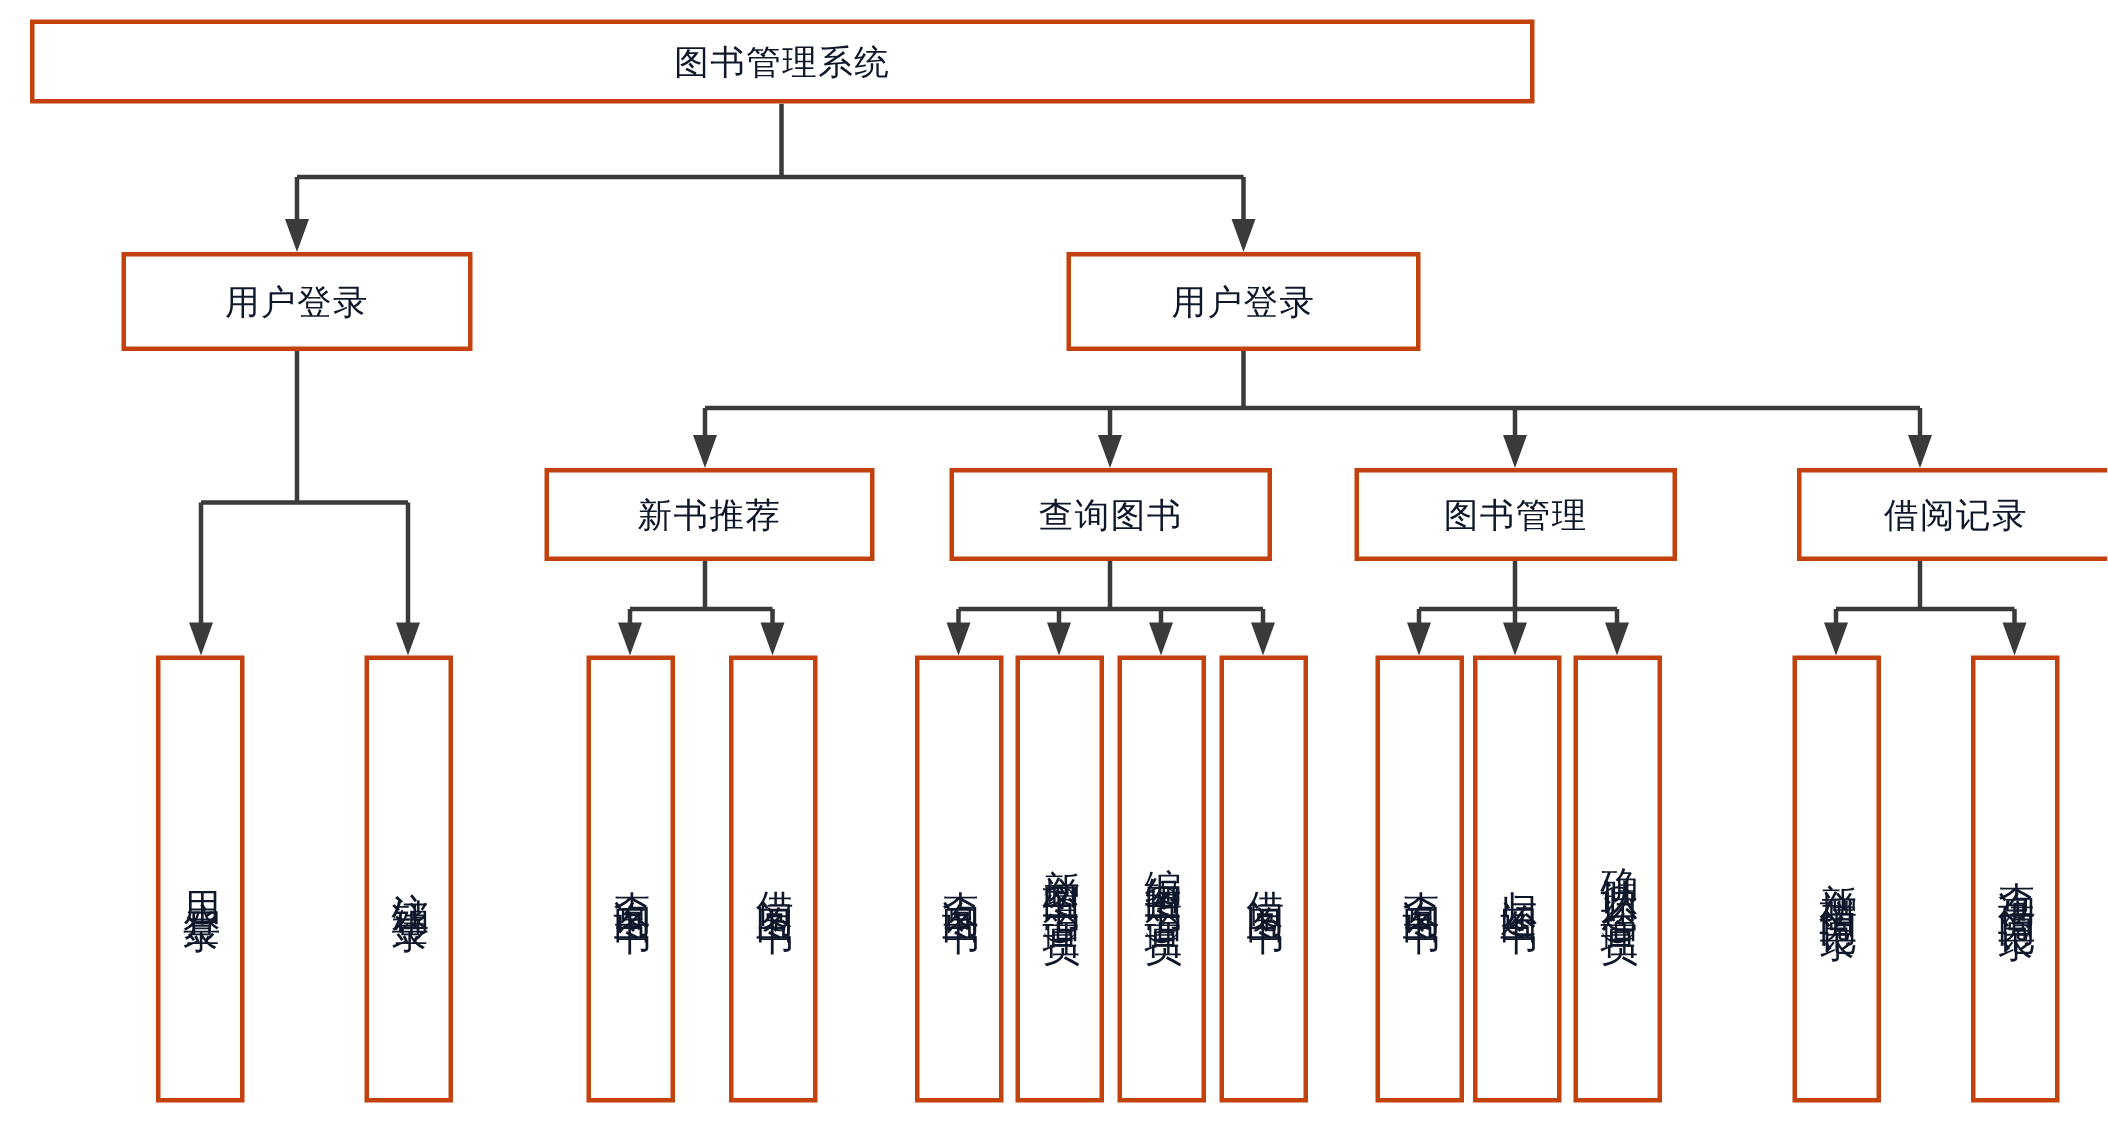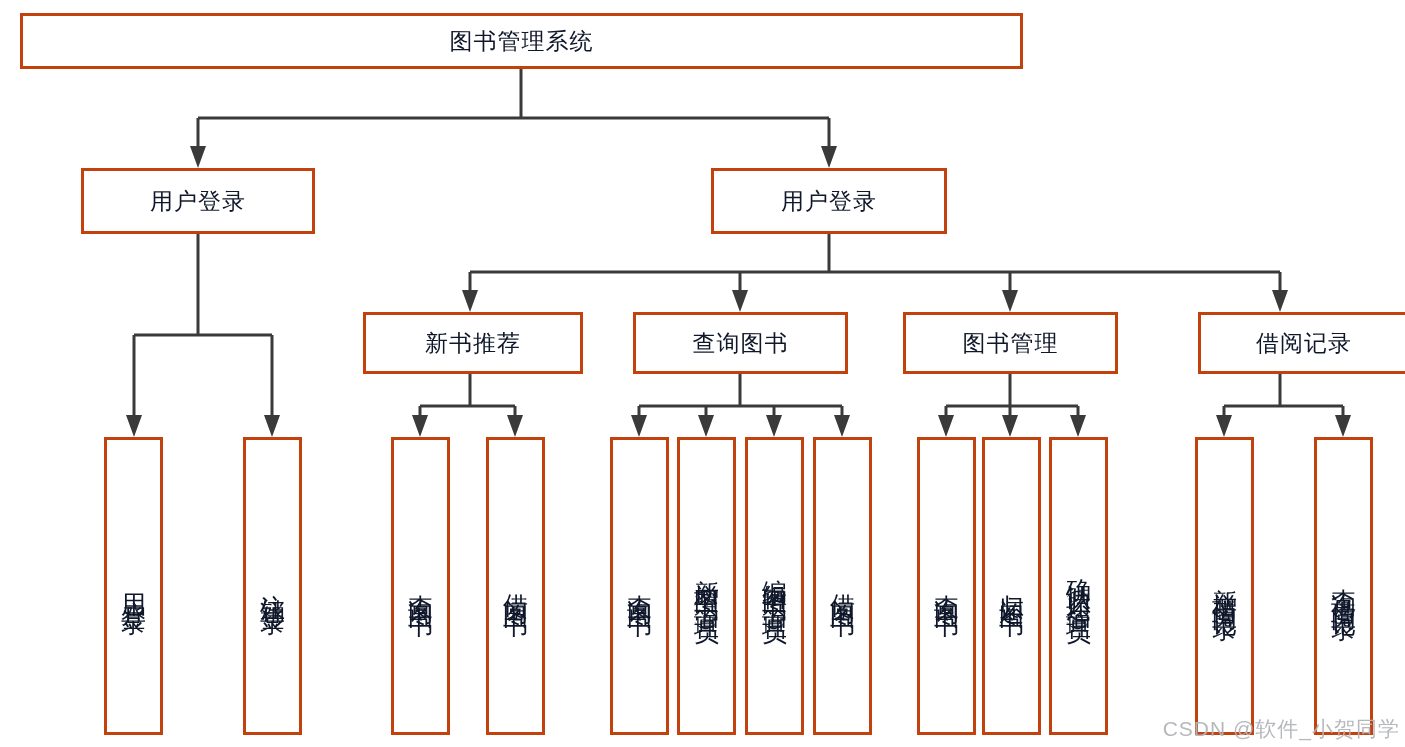--- a/index.html
+++ b/index.html
@@ -126,15 +126,14 @@
   <div class="node v-node" style="left:745px;top:437px;width:59px;height:298px">编辑图书（管理员）</div>
   <div class="node v-node" style="left:813px;top:437px;width:59px;height:298px">借阅图书</div>
 
   <div class="node v-node" style="left:917px;top:437px;width:59px;height:298px">查询图书</div>
   <div class="node v-node" style="left:982px;top:437px;width:59px;height:298px">归还图书</div>
   <div class="node v-node" style="left:1049px;top:437px;width:59px;height:298px">确认归还（管理员）</div>
 
   <div class="node v-node" style="left:1195px;top:437px;width:59px;height:298px">新增借阅记录</div>
   <div class="node v-node" style="left:1314px;top:437px;width:59px;height:298px">查询借阅记录</div>
 
-  <div class="watermark">CSDN @软件_小贺同学</div>
 
 </div>
 
 </body></html>

